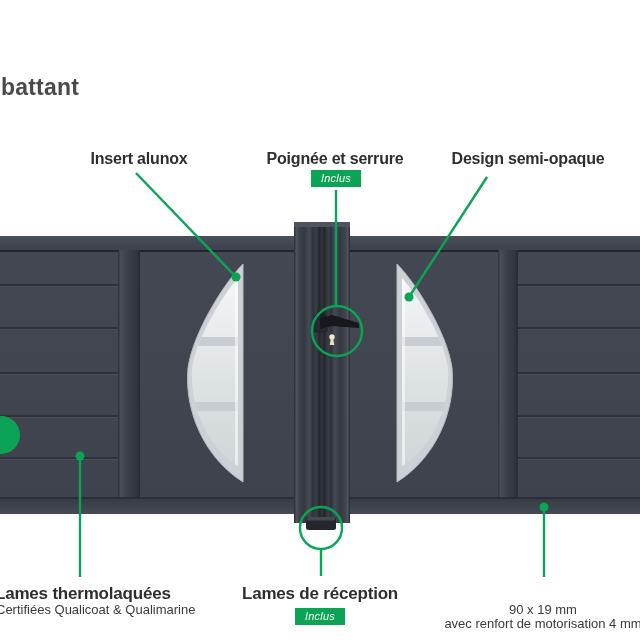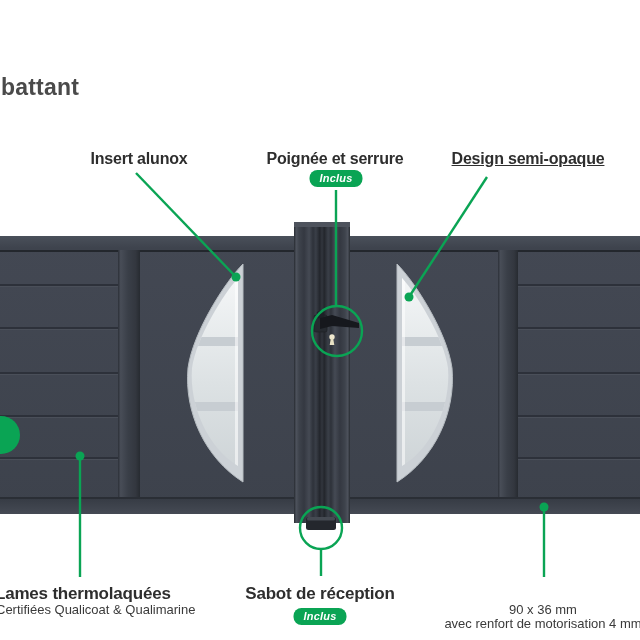--- a/index.html
+++ b/index.html
@@ -4,21 +4,21 @@
 <style>
   html,body{margin:0;padding:0;background:#ffffff;}
   .canvas{position:relative;width:640px;height:640px;background:#ffffff;overflow:hidden;
           font-family:"Liberation Sans", sans-serif;}
 
   
   .page-title{position:absolute;left:1px;top:74px;font-size:23px;font-weight:600;color:#4a4a4a;letter-spacing:.2px;}
   .callout-label{position:absolute;font-size:16px;font-weight:700;color:#2e2e2e;white-space:nowrap;letter-spacing:-.2px;}
   .centered{transform:translateX(-50%);}
   .badge{position:absolute;transform:translateX(-50%);background:var(--accent,#0aa454);color:#fff;
-         font-size:11px;font-style:italic;font-weight:700;padding:2px 10px 3px 10px;border-radius:8px;letter-spacing:.2px;}
+         font-size:11px;font-style:italic;font-weight:400;padding:2px 10px 3px 10px;border-radius:0;letter-spacing:.2px;}
   .sub-label{position:absolute;font-size:13px;color:#3a3a3a;white-space:nowrap;}
 
   
   .gate-body{position:absolute;left:0;top:236px;width:640px;height:278px;
              background:linear-gradient(180deg,#434853 0%,#3d424c 100%);}
   .gate-top-rail{position:absolute;left:0;top:0;width:640px;height:14px;
              background:linear-gradient(180deg,#4a505a,#3e434d 85%);border-bottom:2px solid #23272d;}
   .gate-bottom-rail{position:absolute;left:0;top:261px;width:640px;height:17px;
              border-top:2px solid #2a2e35;background:linear-gradient(180deg,#373c45,#454a54);box-sizing:border-box;}
   .slat-line{position:absolute;height:3px;background:linear-gradient(#2d313a 0 66%,#4a4f59 66% 100%);}
@@ -47,21 +47,21 @@
 
 <div class="canvas">
 
   <div class="page-title">battant</div>
 
   <div class="callout-label centered" style="left:139px;top:150px;">Insert alunox</div>
 
   <div class="callout-label centered" style="left:335px;top:150px;">Poignée et serrure</div>
   <div class="badge" style="left:336px;top:170px;">Inclus</div>
 
-  <div class="callout-label centered" style="left:528px;top:150px;text-decoration:underline;">Design semi-opaque</div>
+  <div class="callout-label centered" style="left:528px;top:150px;">Design semi-opaque</div>
 
   <div class="gate-body">
     <div class="gate-top-rail"></div>
 
     <div class="slat-line slat-left" style="top:48px;"></div>
     <div class="slat-line slat-left" style="top:91px;"></div>
     <div class="slat-line slat-left" style="top:136px;"></div>
     <div class="slat-line slat-left" style="top:179px;"></div>
     <div class="slat-line slat-left" style="top:221px;"></div>
     <div class="slat-line slat-right" style="top:48px;"></div>
@@ -145,19 +145,19 @@
 
     <line x1="321" y1="549" x2="321" y2="576" class="accent-stroke" stroke-width="2.4"></line>
 
     <line x1="544" y1="507" x2="544" y2="577" class="accent-stroke" stroke-width="2.4"></line>
     <circle cx="544" cy="507" r="4.5" class="accent-fill"></circle>
   </svg>
 
   <div class="callout-label" style="left:-5px;top:584px;font-size:17px;">Lames thermolaquées</div>
   <div class="sub-label" style="left:-4px;top:602px;">Certifiées Qualicoat &amp; Qualimarine</div>
 
-  <div class="callout-label centered" style="left:320px;top:584px;font-size:17px;">Sabot de réception</div>
+  <div class="callout-label centered" style="left:320px;top:584px;font-size:17px;">Lames de réception</div>
   <div class="badge" style="left:320px;top:608px;">Inclus</div>
 
-  <div class="sub-label centered" style="left:543px;top:602px;">90 x 36 mm</div>
+  <div class="sub-label centered" style="left:543px;top:602px;">90 x 19 mm</div>
   <div class="sub-label centered" style="left:543px;top:616px;">avec renfort de motorisation 4 mm</div>
 
 </div>
 
 </body></html>

